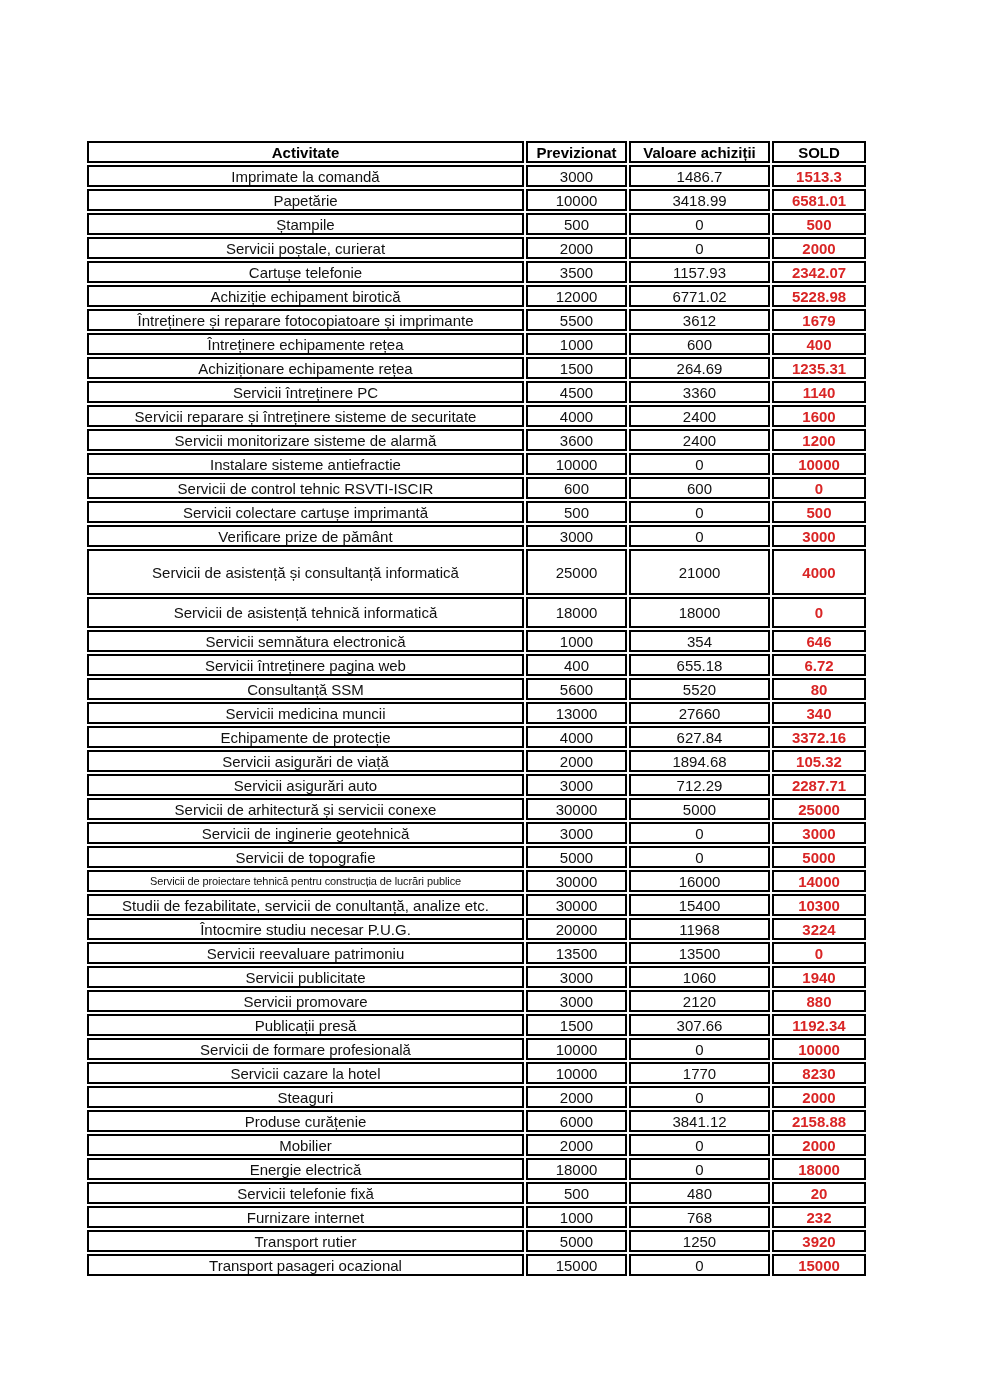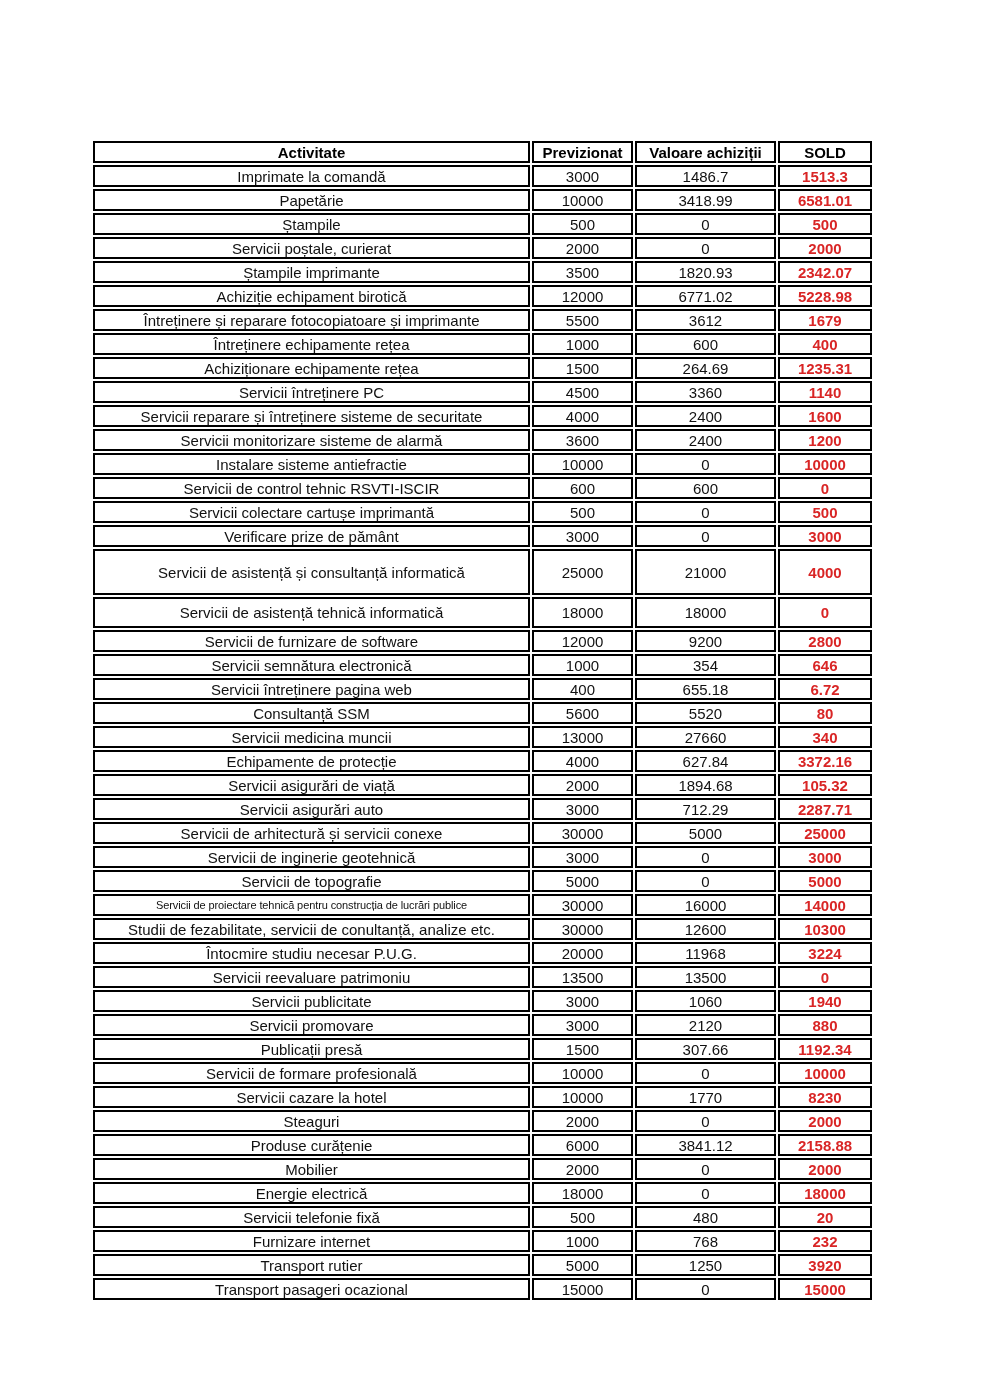--- a/index.html
+++ b/index.html
@@ -10,21 +10,21 @@
   }
   .page {
     position: relative;
     width: 991px;
     height: 1400px;
     background: #ffffff;
     overflow: hidden;
   }
   .table-wrap {
     position: absolute;
-    left: 91px;
+    left: 85px;
     top: 139px;
     width: 783px;
   }
   table.budget {
     border-collapse: separate;
     border-spacing: 2px;
     table-layout: fixed;
     width: 100%;
   }
   table.budget th,
@@ -97,23 +97,23 @@
             <td>0</td>
             <td class="sold">500</td>
           </tr>
           <tr>
             <td class="activity">Servicii poștale, curierat</td>
             <td>2000</td>
             <td>0</td>
             <td class="sold">2000</td>
           </tr>
           <tr>
-            <td class="activity">Ștampile imprimante</td>
+            <td class="activity">Cartușe telefonie</td>
             <td>3500</td>
-            <td>1820.93</td>
+            <td>1157.93</td>
             <td class="sold">2342.07</td>
           </tr>
           <tr>
             <td class="activity">Achiziție echipament birotică</td>
             <td>12000</td>
             <td>6771.02</td>
             <td class="sold">5228.98</td>
           </tr>
           <tr>
             <td class="activity">Întreținere și reparare fotocopiatoare și imprimante</td>
@@ -181,26 +181,20 @@
             <td>21000</td>
             <td class="sold">4000</td>
           </tr>
           <tr class="semi">
             <td class="activity">Servicii de asistență tehnică informatică</td>
             <td>18000</td>
             <td>18000</td>
             <td class="sold">0</td>
           </tr>
           <tr>
-            <td class="activity">Servicii de furnizare de software</td>
-            <td>12000</td>
-            <td>9200</td>
-            <td class="sold">2800</td>
-          </tr>
-          <tr>
             <td class="activity">Servicii semnătura electronică</td>
             <td>1000</td>
             <td>354</td>
             <td class="sold">646</td>
           </tr>
           <tr>
             <td class="activity">Servicii întreținere pagina web</td>
             <td>400</td>
             <td>655.18</td>
             <td class="sold">6.72</td>
@@ -255,21 +249,21 @@
           </tr>
           <tr class="small">
             <td class="activity">Servicii de proiectare tehnică pentru construcția de lucrări publice</td>
             <td>30000</td>
             <td>16000</td>
             <td class="sold">14000</td>
           </tr>
           <tr>
             <td class="activity">Studii de fezabilitate, servicii de conultanță, analize etc.</td>
             <td>30000</td>
-            <td>12600</td>
+            <td>15400</td>
             <td class="sold">10300</td>
           </tr>
           <tr>
             <td class="activity">Întocmire studiu necesar P.U.G.</td>
             <td>20000</td>
             <td>11968</td>
             <td class="sold">3224</td>
           </tr>
           <tr>
             <td class="activity">Servicii reevaluare patrimoniu</td>

